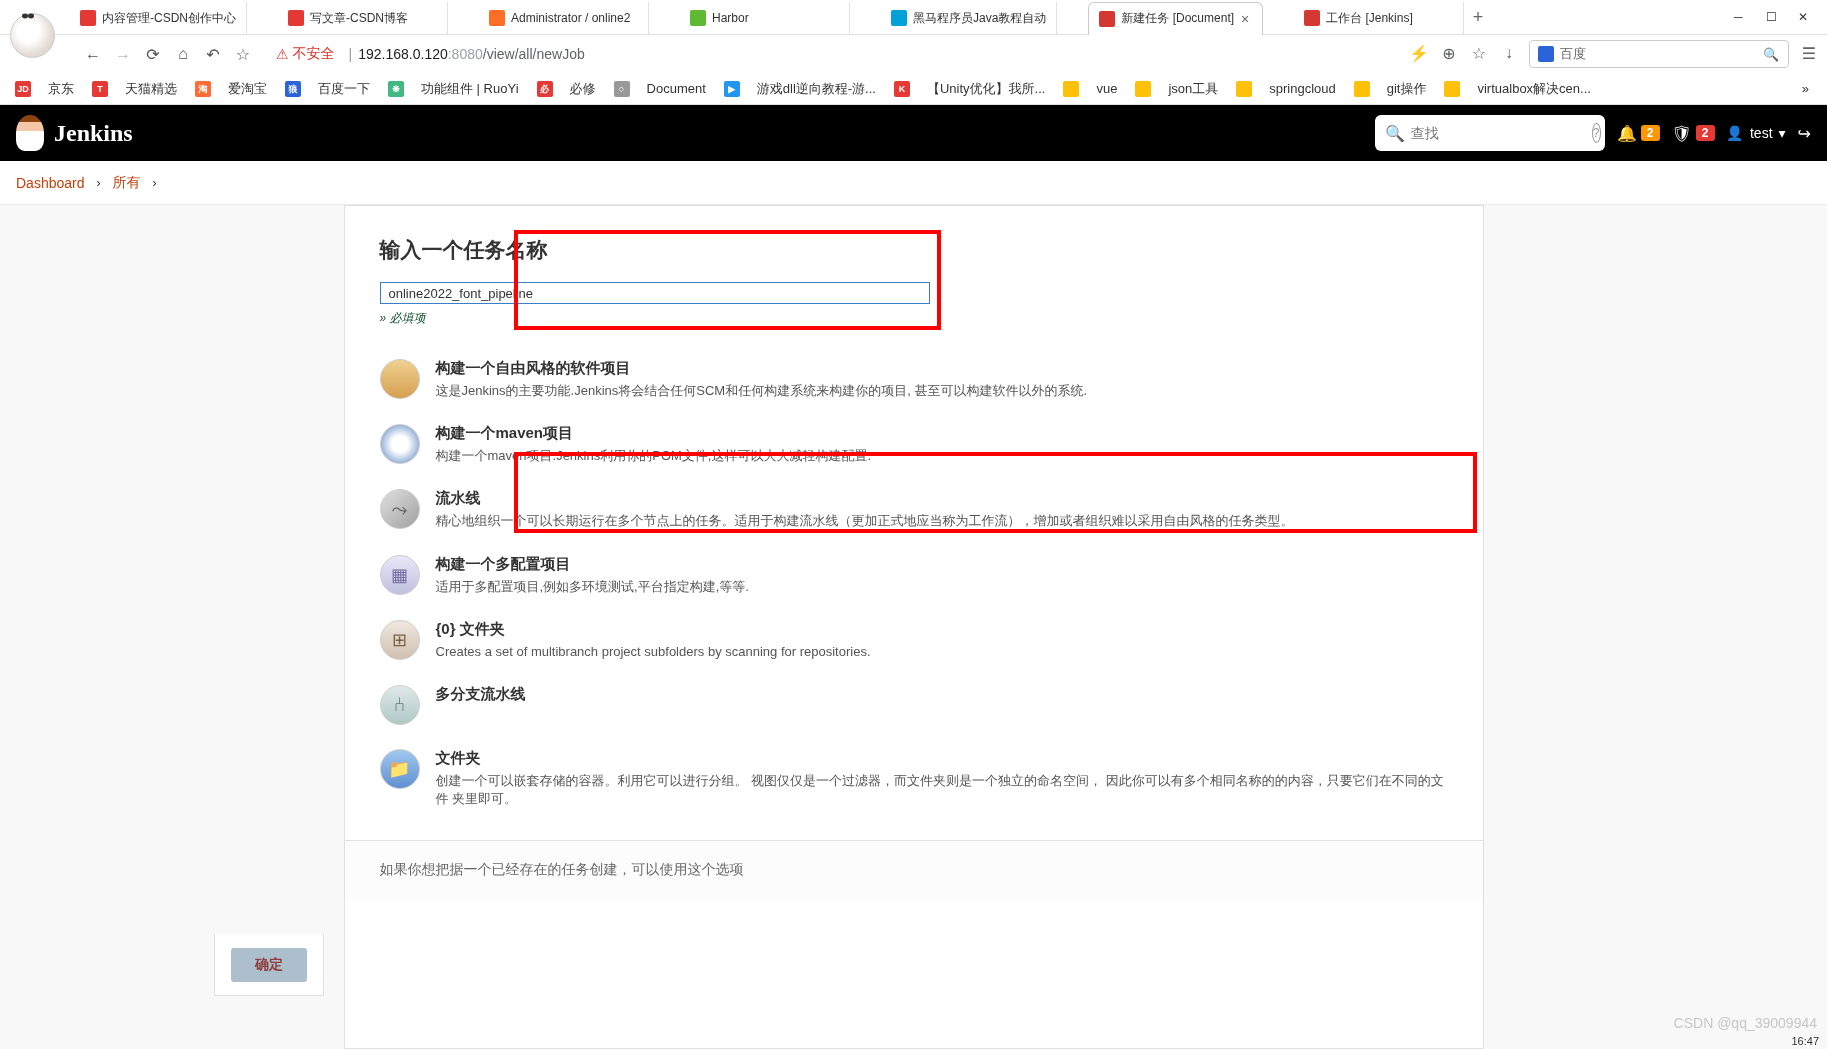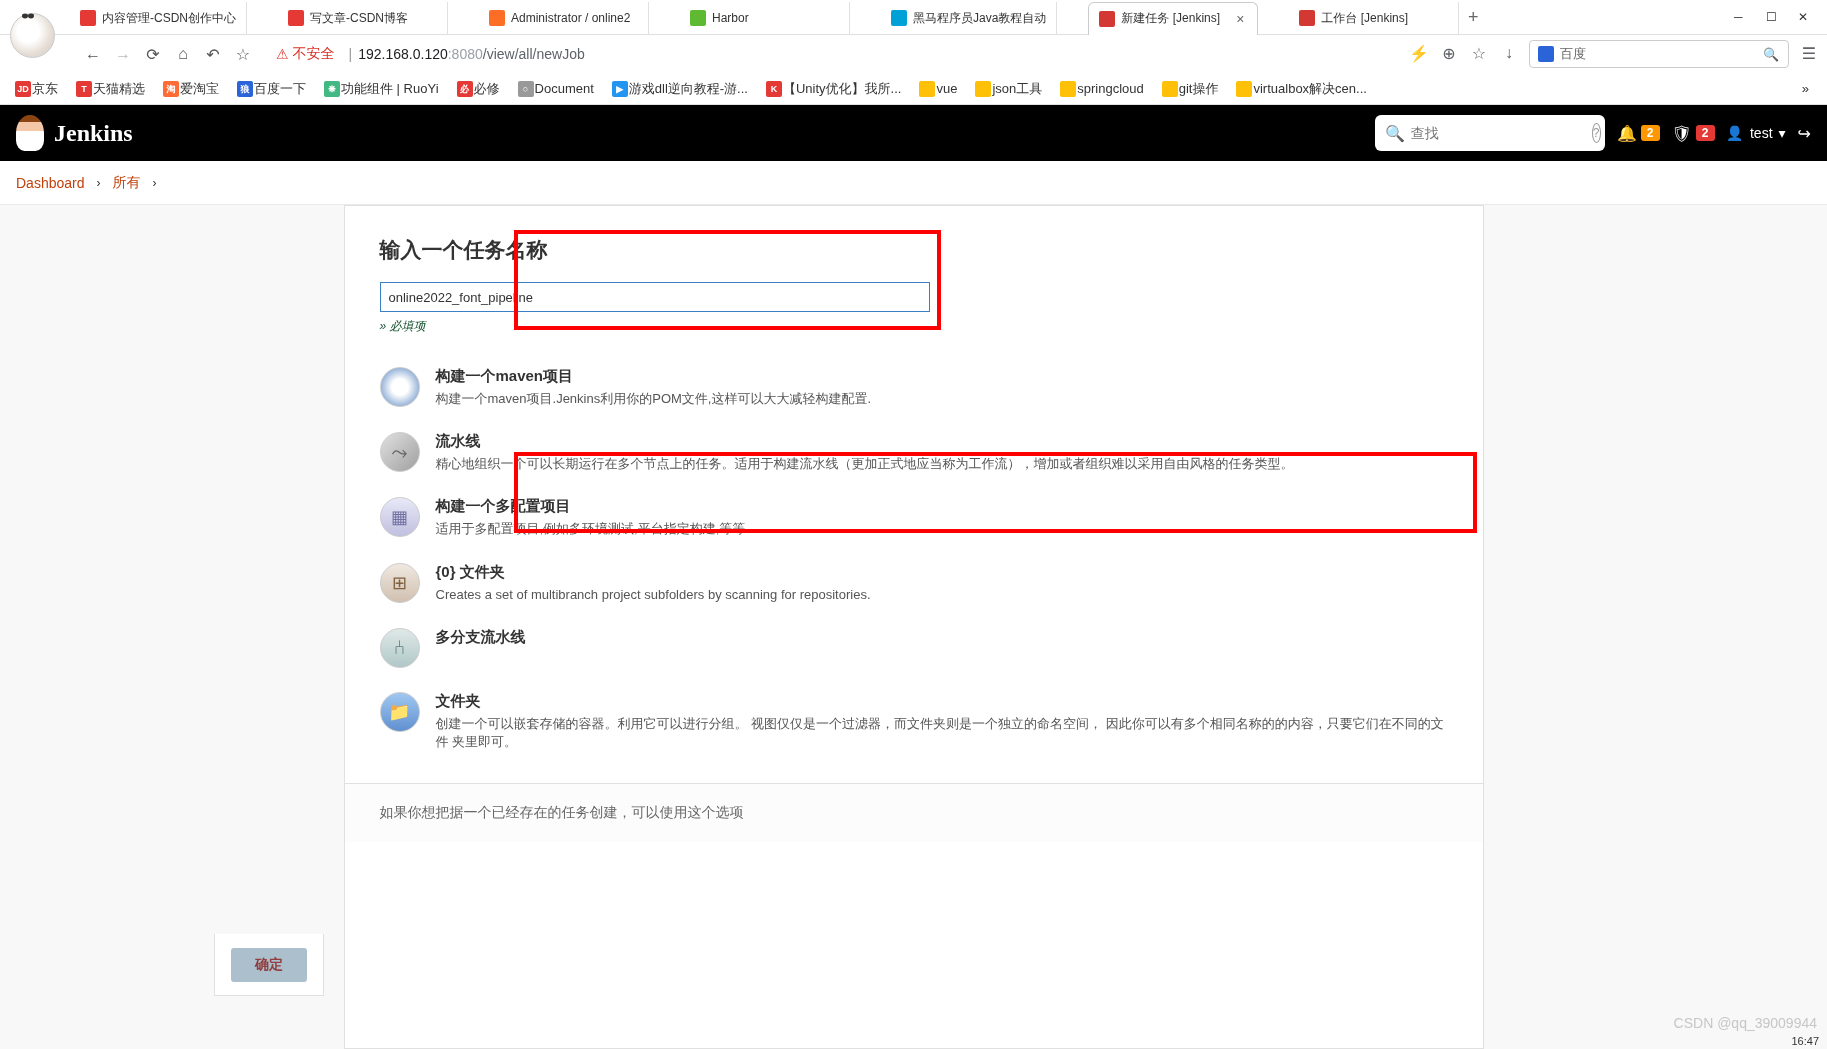--- a/index.html
+++ b/index.html
@@ -28,21 +28,21 @@
 .insecure { color: #d93025; display: flex; align-items: center; gap: 4px; margin-right: 8px; }
 .url-text { color: #202124; text-align: center; }
 .url-text .host { color: #202124; }
 .url-text .port { color: #9aa0a6; }
 .url-text .path { color: #5f6368; }
 .right-icons { display: flex; align-items: center; gap: 10px; }
 .right-icons .ico { width: 20px; height: 20px; color: #5f6368; cursor: pointer; font-size: 16px; text-align: center; }
 .baidu-search { width: 260px; height: 28px; border: 1px solid #ccc; border-radius: 4px; display: flex; align-items: center; padding: 0 8px; font-size: 13px; color: #666; }
 
 .bookmarks { height: 32px; display: flex; align-items: center; padding: 0 8px; gap: 4px; background: #fff; border-bottom: 1px solid #e0e0e0; font-size: 13px; }
-.bm { display: flex; align-items: center; gap: 1px; padding: 4px 7px; color: #333; cursor: pointer; white-space: nowrap; }
+.bm { display: flex; align-items: center; gap: 17px; padding: 4px 7px; color: #333; cursor: pointer; white-space: nowrap; }
 .bm-icon { width: 16px; height: 16px; border-radius: 2px; }
 .bm-more { margin-left: auto; padding: 0 10px; color: #333; cursor: pointer; }
 
 
 .jenkins-header { height: 56px; background: #000; display: flex; align-items: center; padding: 0 16px; color: #fff; }
 .jenkins-logo-area { display: flex; align-items: center; gap: 10px; }
 .jenkins-logo-icon { width: 28px; height: 36px; background: linear-gradient(#8b4513 20%, #f4c7a8 20% 45%, #fff 45%); border-radius: 50% 50% 30% 30%; position: relative; }
 .jenkins-title { font-family: Georgia, serif; font-size: 24px; font-weight: bold; }
 .jenkins-right { margin-left: auto; display: flex; align-items: center; gap: 12px; }
 .search-box { width: 230px; height: 36px; background: #fff; border-radius: 6px; display: flex; align-items: center; padding: 0 10px; }
@@ -57,21 +57,21 @@
 .breadcrumbs { height: 44px; background: #fff; display: flex; align-items: center; padding: 0 16px; border-bottom: 1px solid #eaeaea; font-size: 14px; }
 .crumb { color: #c2410c; cursor: pointer; display: flex; align-items: center; }
 .crumb-sep { margin: 0 12px; color: #333; font-size: 12px; }
 
 
 .main-area { background: #f8f8f8; padding: 0; display: flex; justify-content: center; height: calc(100% - 205px); overflow: hidden; position: relative; }
 .content-card { width: 1140px; background: #fff; border: 1px solid #e0e0e0; margin-top: 0; padding: 0; position: relative; }
 
 .name-section { padding: 30px 20px 20px 20px; position: relative; }
 .item-title { font-size: 21px; font-weight: bold; color: #333; margin-bottom: 18px; margin-left: 15px; }
-.name-input { width: 550px; height: 30px; border: 1px solid #3b7fc4; padding: 0 8px; font-size: 13px; color: #333; outline: none; margin-left: 15px; }
+.name-input { width: 550px; height: 22px; border: 1px solid #3b7fc4; padding: 0 8px; font-size: 13px; color: #333; outline: none; margin-left: 15px; }
 .required-note { font-size: 12px; color: #14532d; margin-top: 6px; font-style: italic; margin-left: 15px; }
 
 .red-box1 { position: absolute; border: 4px solid #ff0000; left: 169px; top: 24px; width: 427px; height: 100px; z-index: 5; pointer-events: none; }
 .red-box2 { position: absolute; border: 4px solid #ff0000; left: 169px; top: 246px; width: 963px; height: 81px; z-index: 5; pointer-events: none; }
 
 .job-types { padding: 0 20px; }
 .job-type { display: flex; gap: 16px; padding: 12px 15px; cursor: pointer; }
 .job-icon { width: 40px; height: 40px; border-radius: 50%; background: linear-gradient(135deg, #d4b896, #e8d4b0); flex-shrink: 0; border: 1px solid #ccc; display: flex; align-items: center; justify-content: center; }
 .job-content { flex: 1; }
 .job-title { font-size: 15px; font-weight: bold; color: #333; margin-bottom: 4px; }
@@ -123,21 +123,21 @@
       <div class="tab">
         <span class="tab-icon" style="background:#60b932;border-radius:2px"></span>
     <span class="tab-label">Harbor</span>
     </div>
       <div class="tab">
         <span class="tab-icon" style="background:#00a1d6;border-radius:2px"></span>
     <span class="tab-label">黑马程序员Java教程自动</span>
     </div>
       <div class="tab active">
         <span class="tab-icon" style="background:#d33833;border-radius:2px"></span>
-    <span class="tab-label">新建任务 [Jenkins]</span>
+    <span class="tab-label">新建任务 [Document]</span>
     <span class="tab-close">×</span>
       </div>
       <div class="tab">
         <span class="tab-icon" style="background:#d33833;border-radius:2px"></span>
     <span class="tab-label">工作台 [Jenkins]</span>
     </div>
     </div>
   <div class="new-tab">+</div>
   <div class="win-controls">
     <div class="win-btn">─</div>
@@ -278,20 +278,27 @@
     <div class="red-box2"></div>
 
     <div class="name-section">
       <div class="item-title">输入一个任务名称</div>
       <input class="name-input" type="text" value="online2022_font_pipeline" style="">
       <div class="required-note">» 必填项</div>
     </div>
 
     <div class="job-types" id="job-types-container">
         <div class="job-type">
+          <div class="job-icon freestyle"></div>
+    <div class="job-content">
+      <div class="job-title">构建一个自由风格的软件项目</div>
+      <div class="job-desc">这是Jenkins的主要功能.Jenkins将会结合任何SCM和任何构建系统来构建你的项目, 甚至可以构建软件以外的系统.</div>
+    </div>
+        </div>
+        <div class="job-type">
           <div class="job-icon maven"></div>
     <div class="job-content">
       <div class="job-title">构建一个maven项目</div>
       <div class="job-desc">构建一个maven项目.Jenkins利用你的POM文件,这样可以大大减轻构建配置.</div>
     </div>
         </div>
         <div class="job-type">
           <div class="job-icon pipeline"></div>
     <div class="job-content">
       <div class="job-title">流水线</div>

